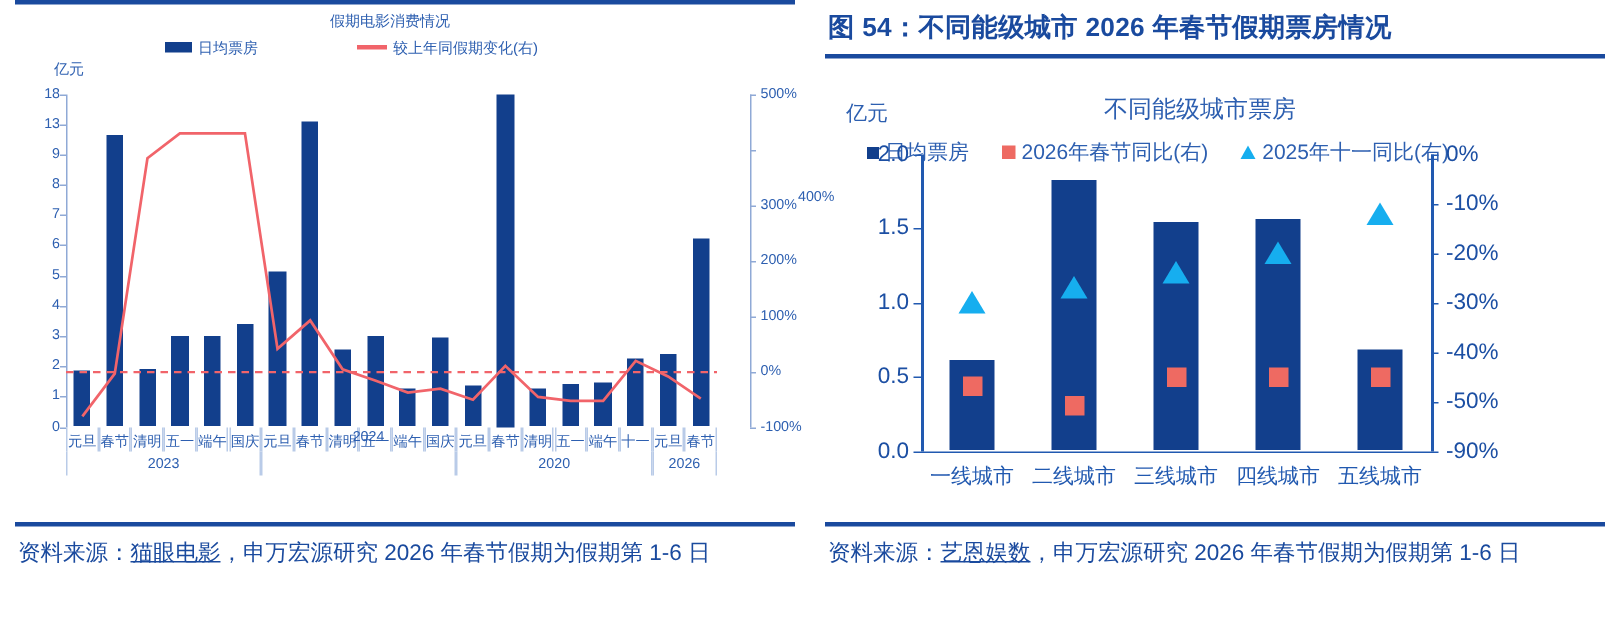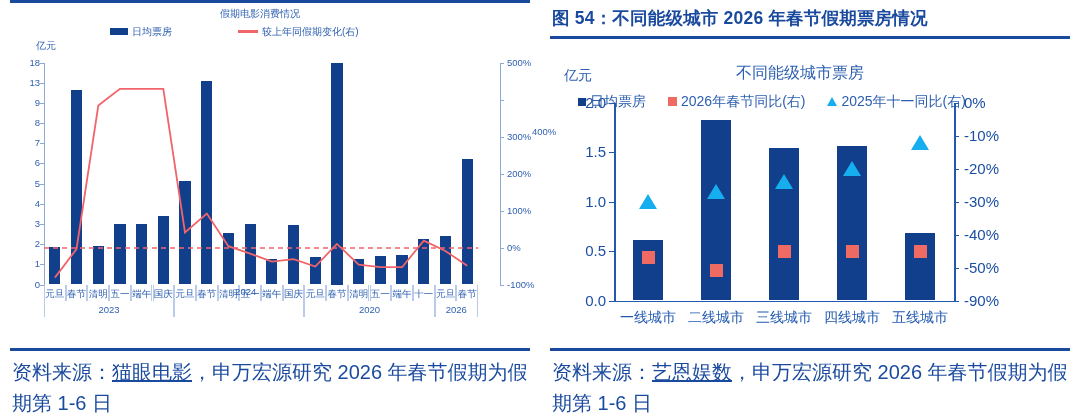--- a/index.html
+++ b/index.html
@@ -44,21 +44,21 @@
 
   .xcat { position: absolute; font-size: 9.5px; color: #2d5fb0;
           text-align: center; white-space: nowrap; }
   .yearlab { position: absolute; font-size: 9.5px; color: #2d5fb0; text-align: center; }
   .catbox { position: absolute; border-left: 1px solid #b9cbe8; border-right: 1px solid #b9cbe8; }
 
   svg.overlay { position: absolute; left: 0; top: 0; overflow: visible; }
 
   
   .footer-rule { height: 2.5px; background: #1a4a9e; margin: 0 0 6px 0; }
-  .footer-text { font-size: 20px; color: #1a4a9e; line-height: 1.55; padding-left: 2px; }
+  .footer-text { font-size: 15px; color: #1a4a9e; line-height: 1.55; padding-left: 2px; }
   .uline { text-decoration: underline; }
 
   .marker-sq { position: absolute; background: #ee6a62; width: 13px; height: 13px; }
   .marker-tri { position: absolute; width: 0; height: 0;
                 border-left: 9px solid transparent; border-right: 9px solid transparent;
                 border-bottom: 15px solid #16aeef; }
   .xcat2 { position: absolute; font-size: 14px; color: #2159b0; white-space: nowrap; text-align: center; }
   .tick2 { position: absolute; font-size: 15px; color: #1c4fa3; white-space: nowrap; }
 </style>
 </head>

